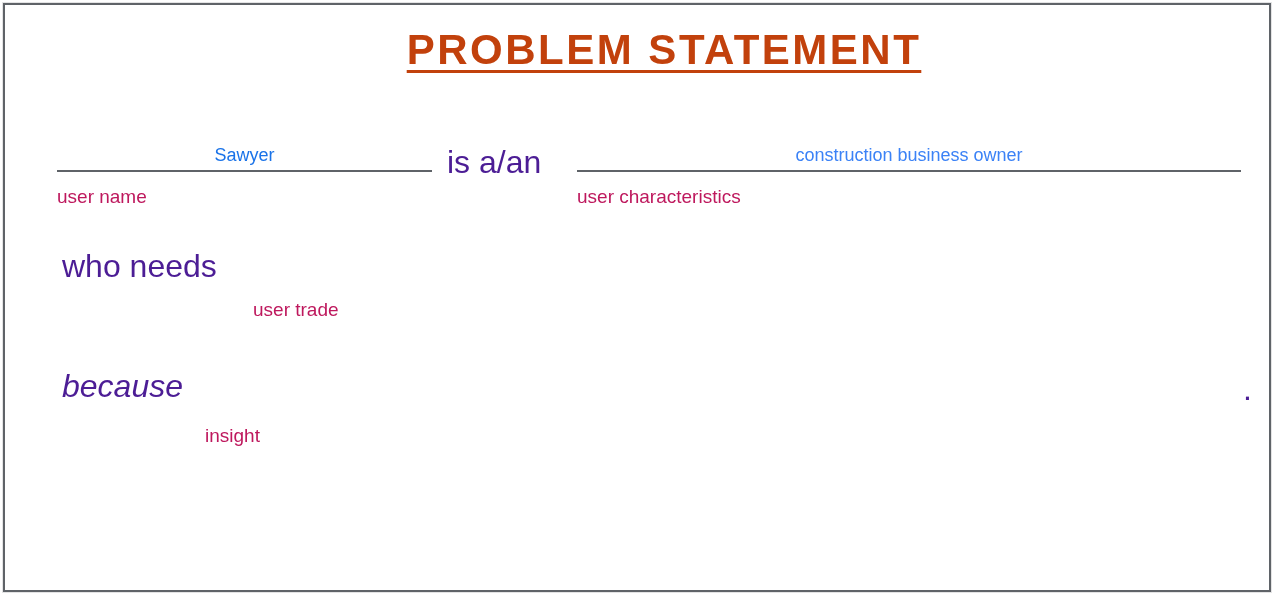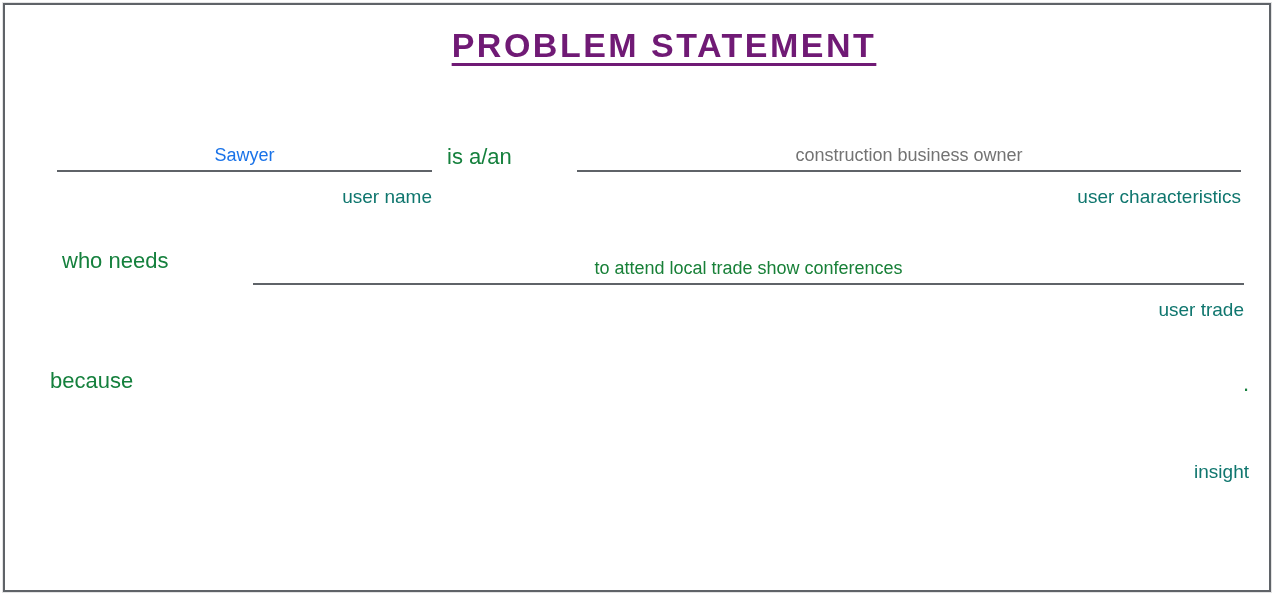--- a/index.html
+++ b/index.html
@@ -16,89 +16,86 @@
     left: 3px; top: 3px; right: 3px; bottom: 3px;
     border: 2px solid #5f6368;
     box-shadow: 0 0 0 1px #e3e3e4;
     pointer-events: none;
   }
   .title {
     position: absolute;
     left: 54px; top: 26px; width: 1220px;
     margin: 0;
     text-align: center;
-    font-size: 34px;
+    font-size: 42px;
     font-weight: 700;
     letter-spacing: 2.5px;
-    color: #701a75;
+    color: #c2410c;
     text-decoration: underline;
     text-decoration-thickness: 3px;
     text-underline-offset: 6px;
   }
   .blank {
     position: absolute;
     border-bottom: 2.5px solid #5f6368;
     display: flex;
     align-items: flex-end;
     justify-content: center;
     cursor: text;
   }
   .fill {
     font-size: 18px;
     line-height: 1;
     padding-bottom: 6px;
     white-space: nowrap;
   }
   .connector {
     position: absolute;
-    font-size: 22px;
+    font-size: 32px;
     line-height: 1;
-    color: #15803d;
+    color: #4c1d95;
     white-space: nowrap;
   }
   .label {
     position: absolute;
-    text-align: right;
+    text-align: left;
     font-size: 19px;
     line-height: 1.1;
-    color: #0f766e;
+    color: #be185d;
   }
   .b1 { left: 57px;  top: 124px; width: 375px;  height: 46px; }
   .b2 { left: 577px; top: 124px; width: 664px;  height: 46px; }
   .b3 { left: 253px; top: 237px; width: 991px;  height: 46px; }
   .b4 { left: 205px; top: 357px; width: 1044px; height: 46px; }
   .c1 { left: 447px; top: 146px; }
   .c2 { left: 62px;  top: 250px; }
-  .c3 { left: 50px;  top: 370px; }
+  .c3 { left: 62px;  top: 370px; font-style: italic; }
   .period { left: 1243px; top: 373px; }
   .l1 { left: 57px;  top: 187px; width: 375px; }
   .l2 { left: 577px; top: 187px; width: 664px; }
   .l3 { left: 253px; top: 300px; width: 991px; }
-  .l4 { left: 205px; top: 426px; width: 1044px; margin-top: 36px; }
+  .l4 { left: 205px; top: 426px; width: 1044px; }
 </style>
 </head>
 <body>
 
 <div class="sheet">
   <div class="frame"></div>
 
   <h1 class="title">PROBLEM STATEMENT</h1>
 
   <div class="blank b1">
     <span class="fill" style="color: rgb(26, 115, 232);">Sawyer</span>
   </div>
   <span class="connector c1">is a/an</span>
   <div class="blank b2">
-    <span class="fill" style="color: #737373;">construction business owner</span>
+    <span class="fill" style="color: #3b82f6;">construction business owner</span>
   </div>
   <div class="label l1">user name</div>
   <div class="label l2">user characteristics</div>
 
   <span class="connector c2">who needs</span>
-  <div class="blank b3">
-    <span class="fill" style="color: rgb(24, 128, 56);">to attend local trade show conferences</span>
-  </div>
   <div class="label l3">user trade</div>
 
   <span class="connector c3">because</span>
   <span class="connector period">.</span>
   <div class="label l4">insight</div>
 </div>
 
 </body></html>

